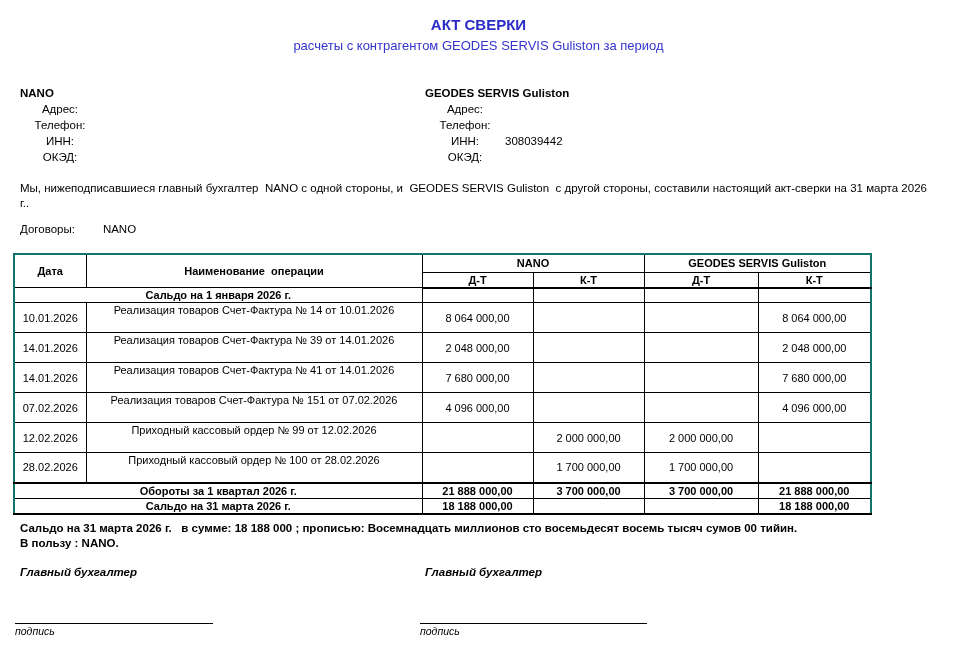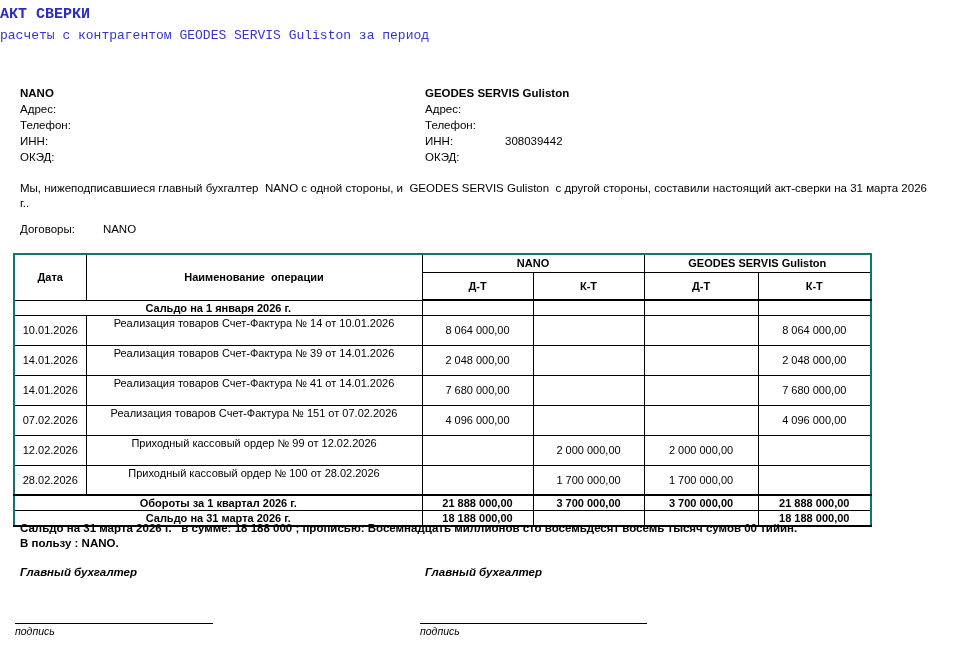--- a/index.html
+++ b/index.html
@@ -9,31 +9,31 @@
     width: 957px;
     height: 656px;
     background: #ffffff;
     font-family: "Liberation Sans", "DejaVu Sans", sans-serif;
     color: #000000;
     overflow: hidden;
   }
   .ws-pre { white-space: pre-wrap; }
 
   
-  .title-block { position: absolute; top: 4px; left: 0; width: 100%; text-align: left; font-family: Liberation Mono, monospace; }
+  .title-block { position: absolute; top: 14px; left: 0; width: 100%; text-align: center; }
   .doc-title { color: #2B2BC8; font-size: 15px; font-weight: bold; line-height: 22px; }
   .doc-subtitle { color: #3434CE; font-size: 13px; line-height: 20px; }
 
   
   .party { position: absolute; top: 85px; font-size: 11.5px; }
   .party-left  { left: 20px; width: 390px; }
   .party-right { left: 425px; width: 440px; }
   .party-name { font-weight: bold; line-height: 16px; }
   .party-line { line-height: 16px; }
-  .party-label { display: inline-block; min-width: 80px; }
+  .party-label { display: inline-block; min-width: 80px; text-align: center; }
 
   
   .preamble { position: absolute; top: 181px; left: 20px; width: 917px; font-size: 11.5px; line-height: 15px; }
 
   
   .contracts { position: absolute; top: 223px; left: 20px; font-size: 11.5px; }
   .contracts-value { margin-left: 28px; }
 
   
   table.recon {
@@ -44,21 +44,21 @@
     font-size: 11px;
   }
   table.recon th, table.recon td {
     border: 1px solid #000;
     padding: 1px 3px;
     overflow: hidden;
   }
   table.recon { border: 2px solid #0f766e; }
   table.recon thead th { font-weight: bold; text-align: center; vertical-align: middle; }
   tr.hdr-top th { height: 18px; }
-  tr.hdr-sub th { height: 28px; border-bottom: 2px solid #000; }
+  tr.hdr-sub th { height: 15px; border-bottom: 2px solid #000; }
   tr.balance-open td { height: 13px; margin-top: 40px; }
   tr.data-row td { height: 30px; }
   td.lbl-cell { font-weight: bold; text-align: center; vertical-align: middle; }
   td.date-cell { text-align: center; vertical-align: middle; }
   td.op-cell { text-align: center; vertical-align: top; margin-top: 8px; }
   td.amt-cell { text-align: center; vertical-align: middle; white-space: nowrap; }
   tr.turnover td { height: 14px; border-top: 2px solid #000; }
   tr.closing td { height: 15px; border-bottom: 2px solid #000; }
   tr.turnover td.amt-cell, tr.closing td.amt-cell { font-weight: bold; }
 

